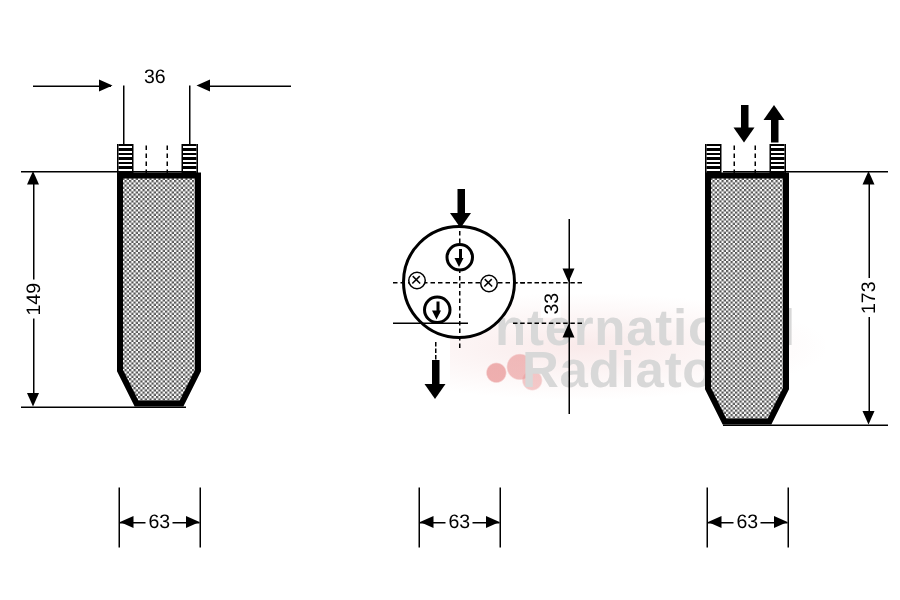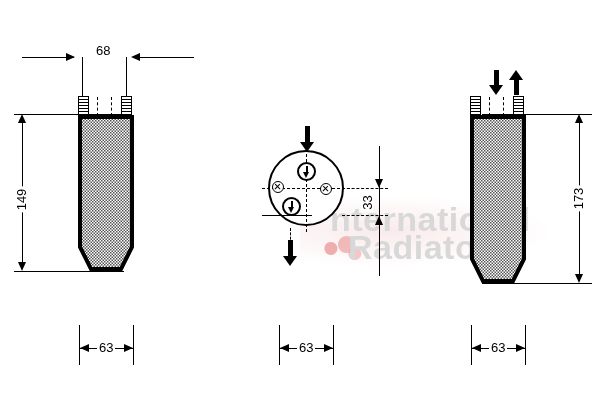--- a/index.html
+++ b/index.html
@@ -156,21 +156,21 @@
 
   <div id="wm-blush"></div>
   <div id="wm-logo"></div>
   <div class="wm-text" id="wm-line1">nternational</div>
   <div class="wm-text" id="wm-line2">Radiators</div>
 
   <div class="ln hline" style="left:22px; top:57px; width:52px;"></div>
   <div class="ar ar-r" style="left:66px; top:53px;"></div>
   <div class="ln hline" style="left:140px; top:57px; width:54px;"></div>
   <div class="ar ar-l" style="left:131px; top:53px;"></div>
-  <div class="dim-txt" style="left:94px; top:44px;">68</div>
+  <div class="dim-txt" style="left:94px; top:44px;">36</div>
 
   <div class="ln vline" style="left:82px; top:57px; height:42px;"></div>
   <div class="ln vline" style="left:126px; top:57px; height:42px;"></div>
 
   <div class="stud" style="left:78px; top:96px; width:9px; height:20px;"></div>
   <div class="stud" style="left:121px; top:96px; width:9px; height:20px;"></div>
 
   <div class="dash-v" style="left:97px; top:97px; height:19px;"></div>
   <div class="dash-v" style="left:111px; top:97px; height:19px;"></div>
 

